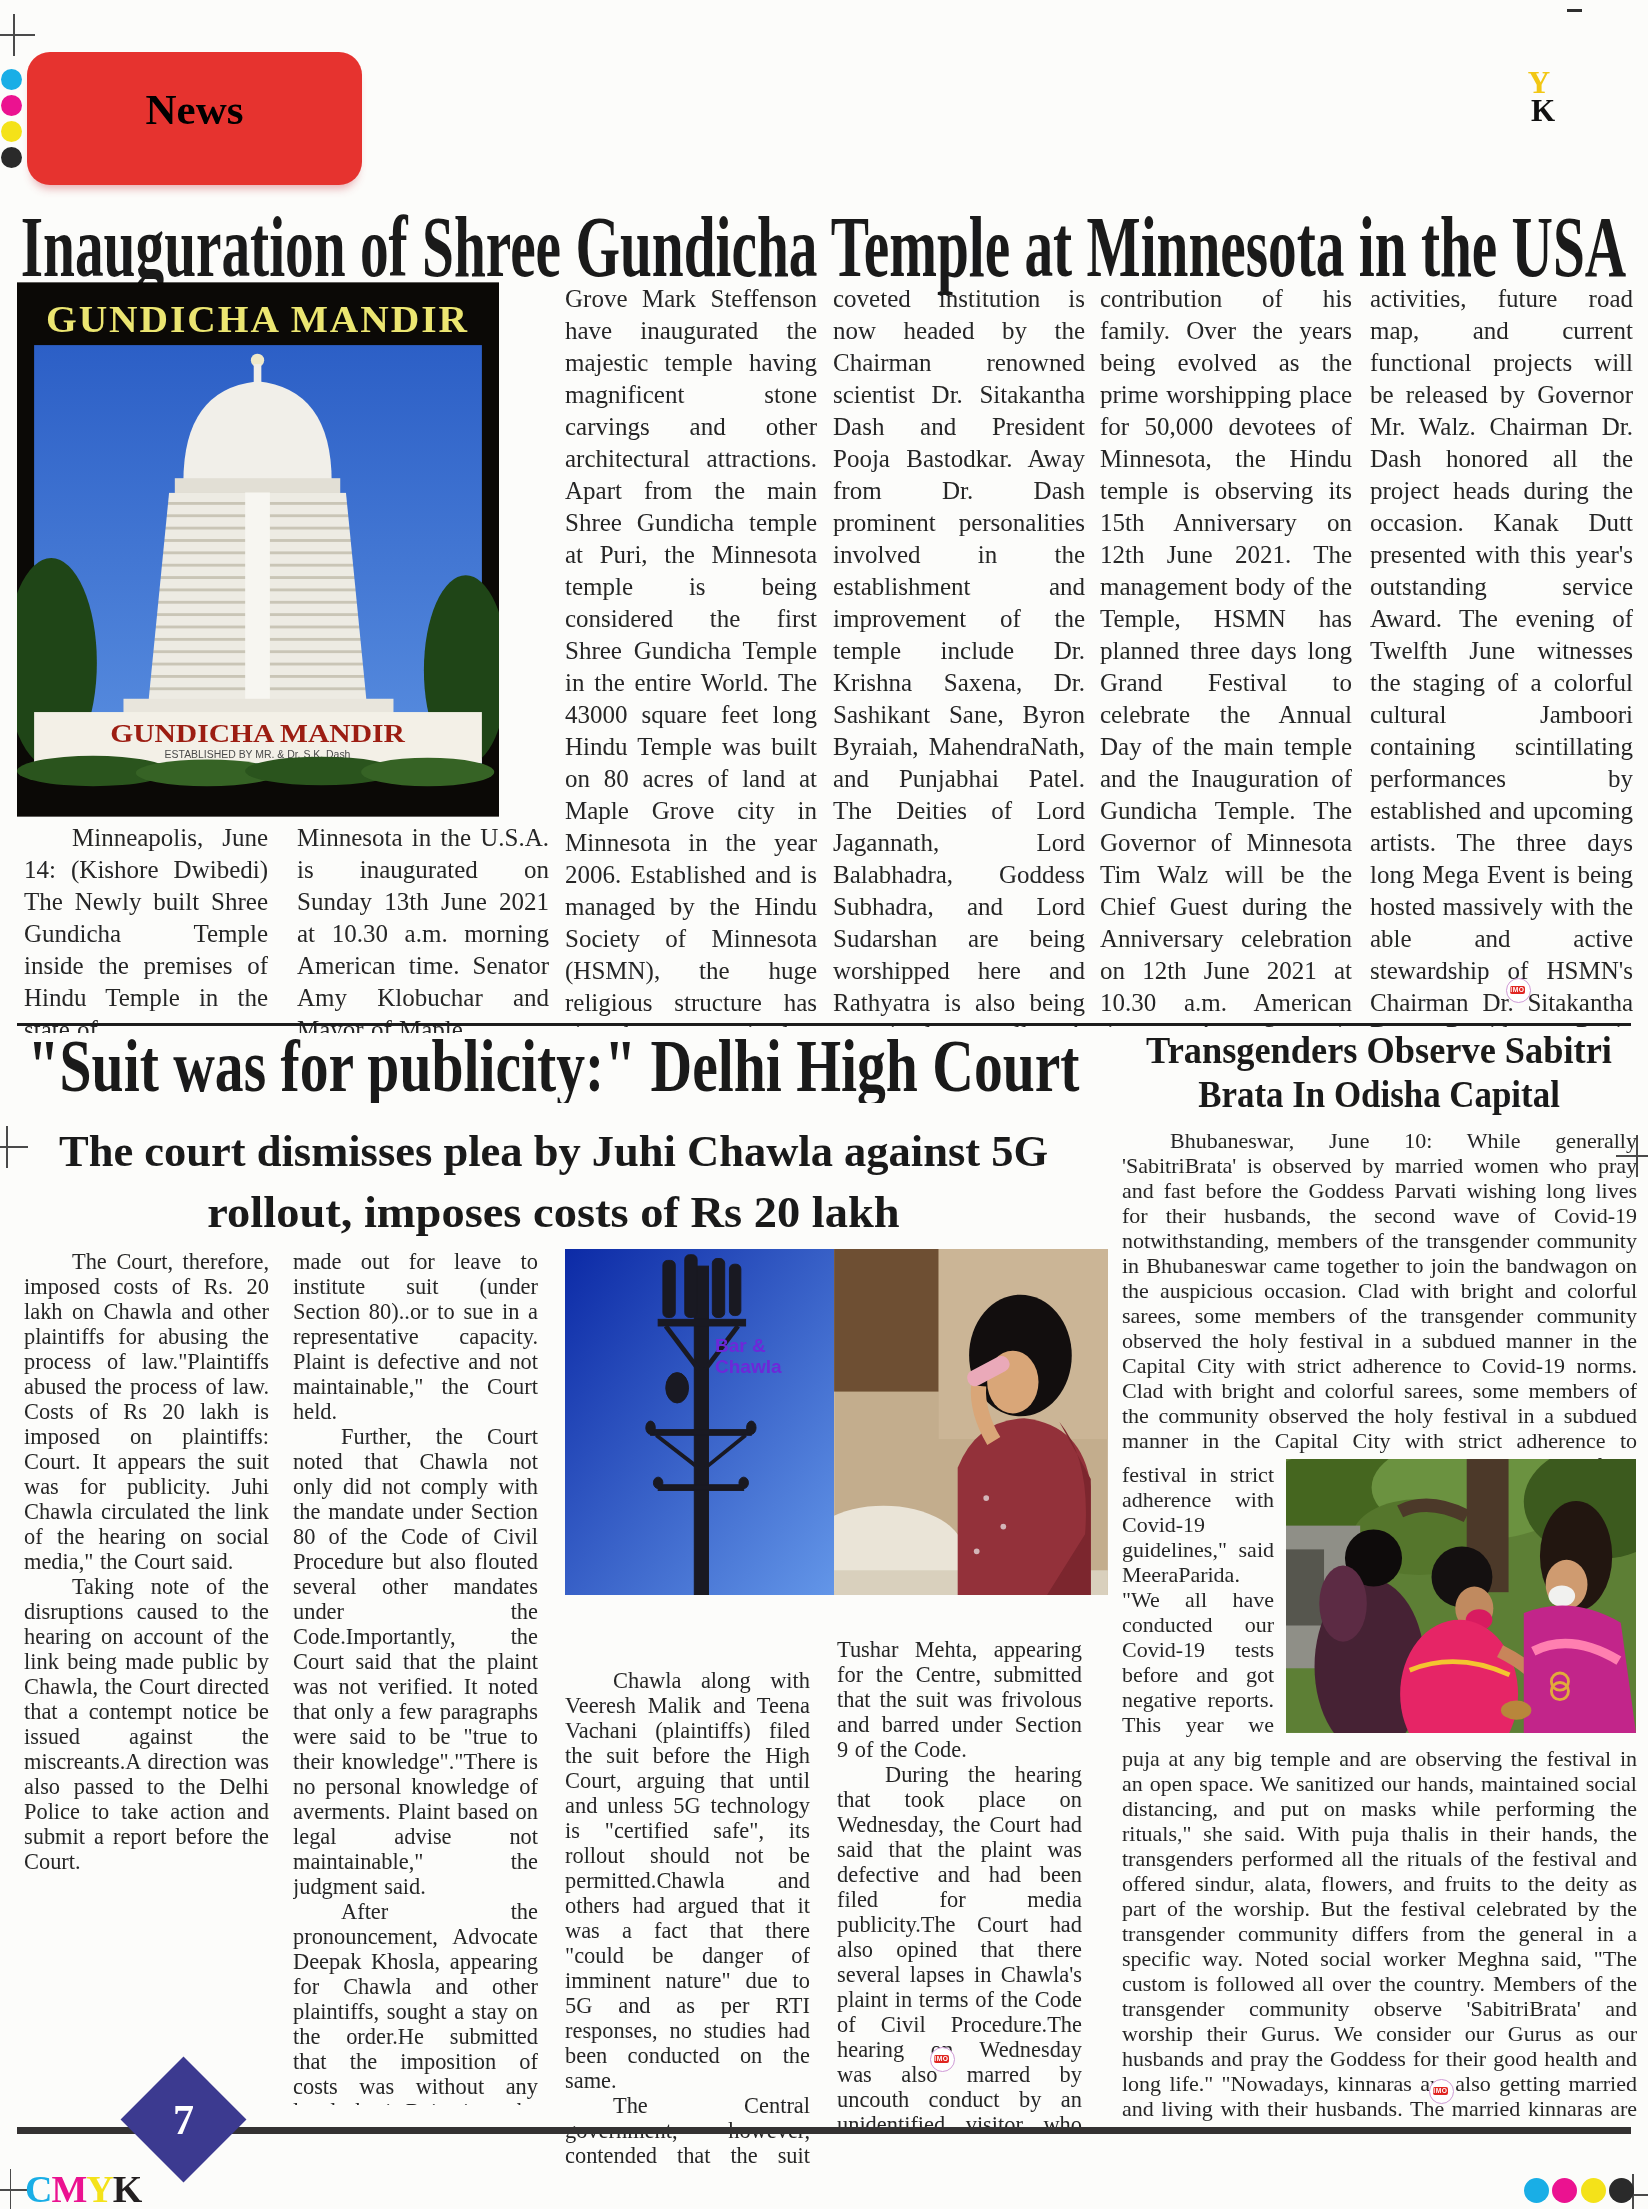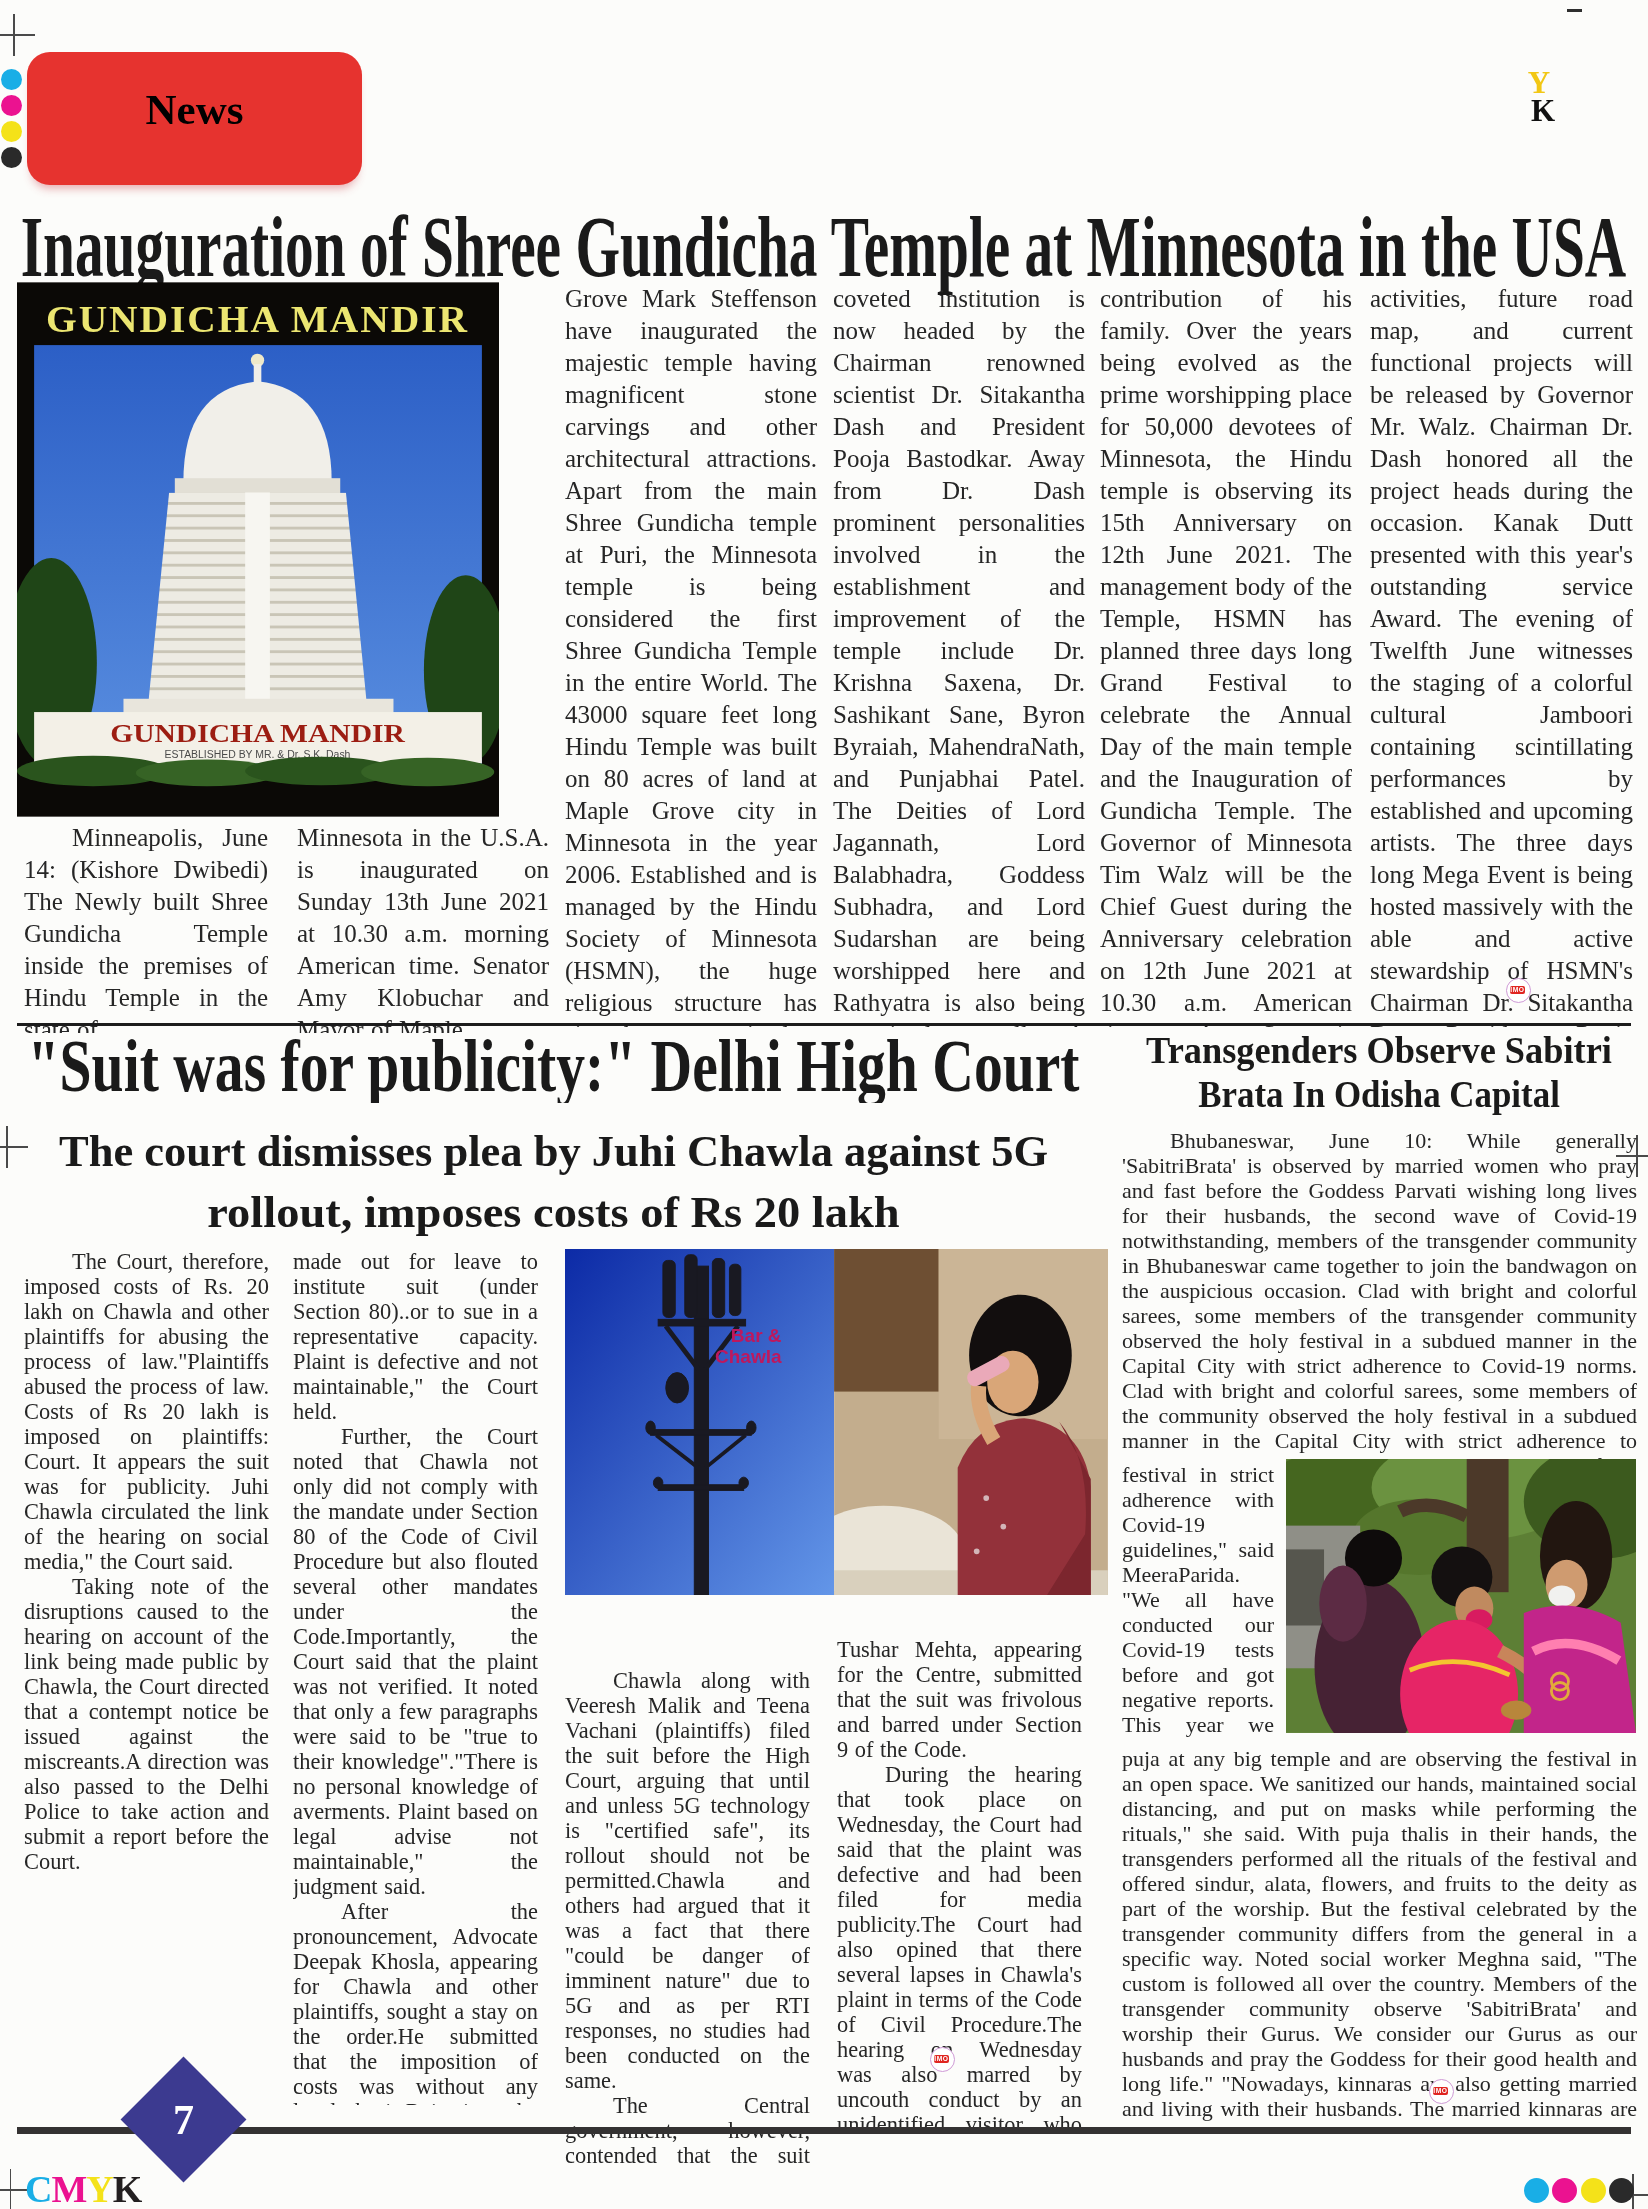--- a/index.html
+++ b/index.html
@@ -51,22 +51,22 @@
   .cmyk { position: absolute; left: 25px; top: 2167px; font: 700 38px "Liberation Serif", serif;
           letter-spacing: -1px; }
   .cmyk .c { color: #19aee6; } .cmyk .m { color: #eb1290; }
   .cmyk .y { color: #f4e219; } .cmyk .k { color: #231f20; }
 
   .yk { position: absolute; width: 42px; text-align: center;
         font: 700 31px "Liberation Serif", serif; }
 
   .img2 { position: absolute; left: 565px; top: 1249px; width: 543px; height: 346px; font-size: 0; }
   .img2 svg { display: inline-block; vertical-align: top; }
-  .watermark { position: absolute; left: 150px; top: 76px; color: #be185d;
-               font: 700 19px/21px "Liberation Sans", sans-serif; text-align: right; }
+  .watermark { position: absolute; left: 150px; top: 86px; color: #6d28d9;
+               font: 700 19px/21px "Liberation Sans", sans-serif; }
 
   .corner-dash { position: absolute; left: 1567px; top: 8.6px; width: 15px; height: 3.8px; background: #2e2e2e; }
 </style>
 </head>
 <body>
 
 <div class="page">
 
   <div class="cross" style="left:-6.7px; top:14.3px;"></div>
   <div class="cross" style="left:-14.3px; top:1126px;"></div>

